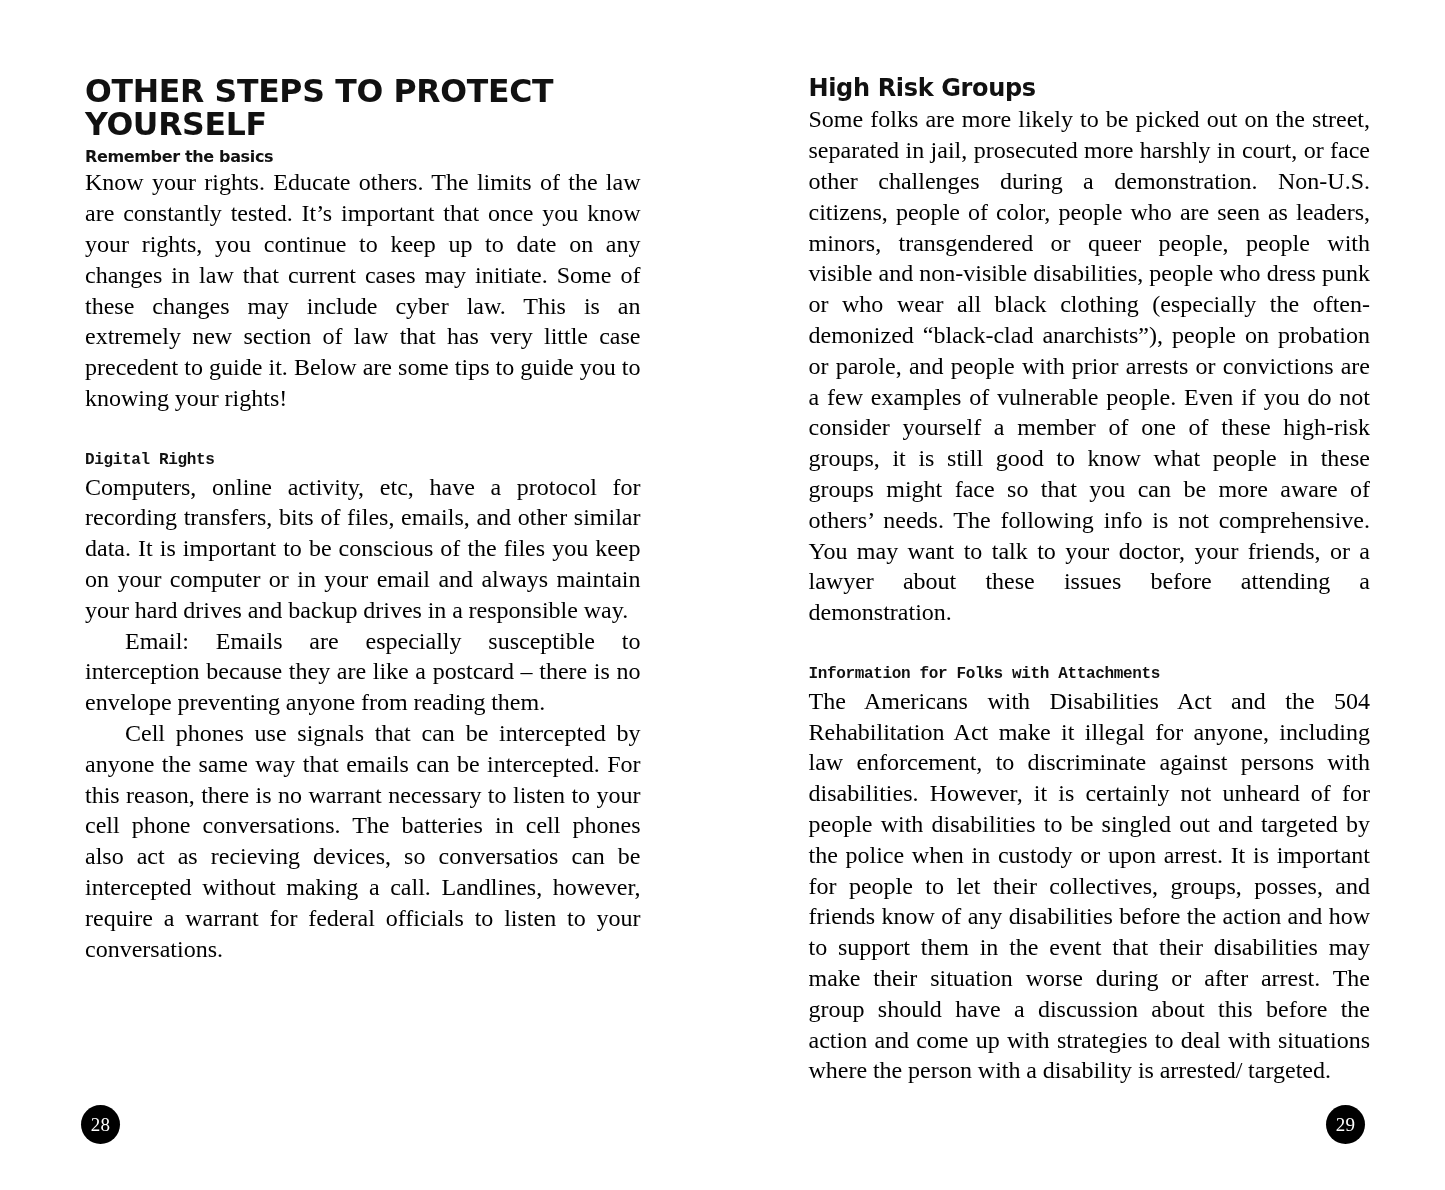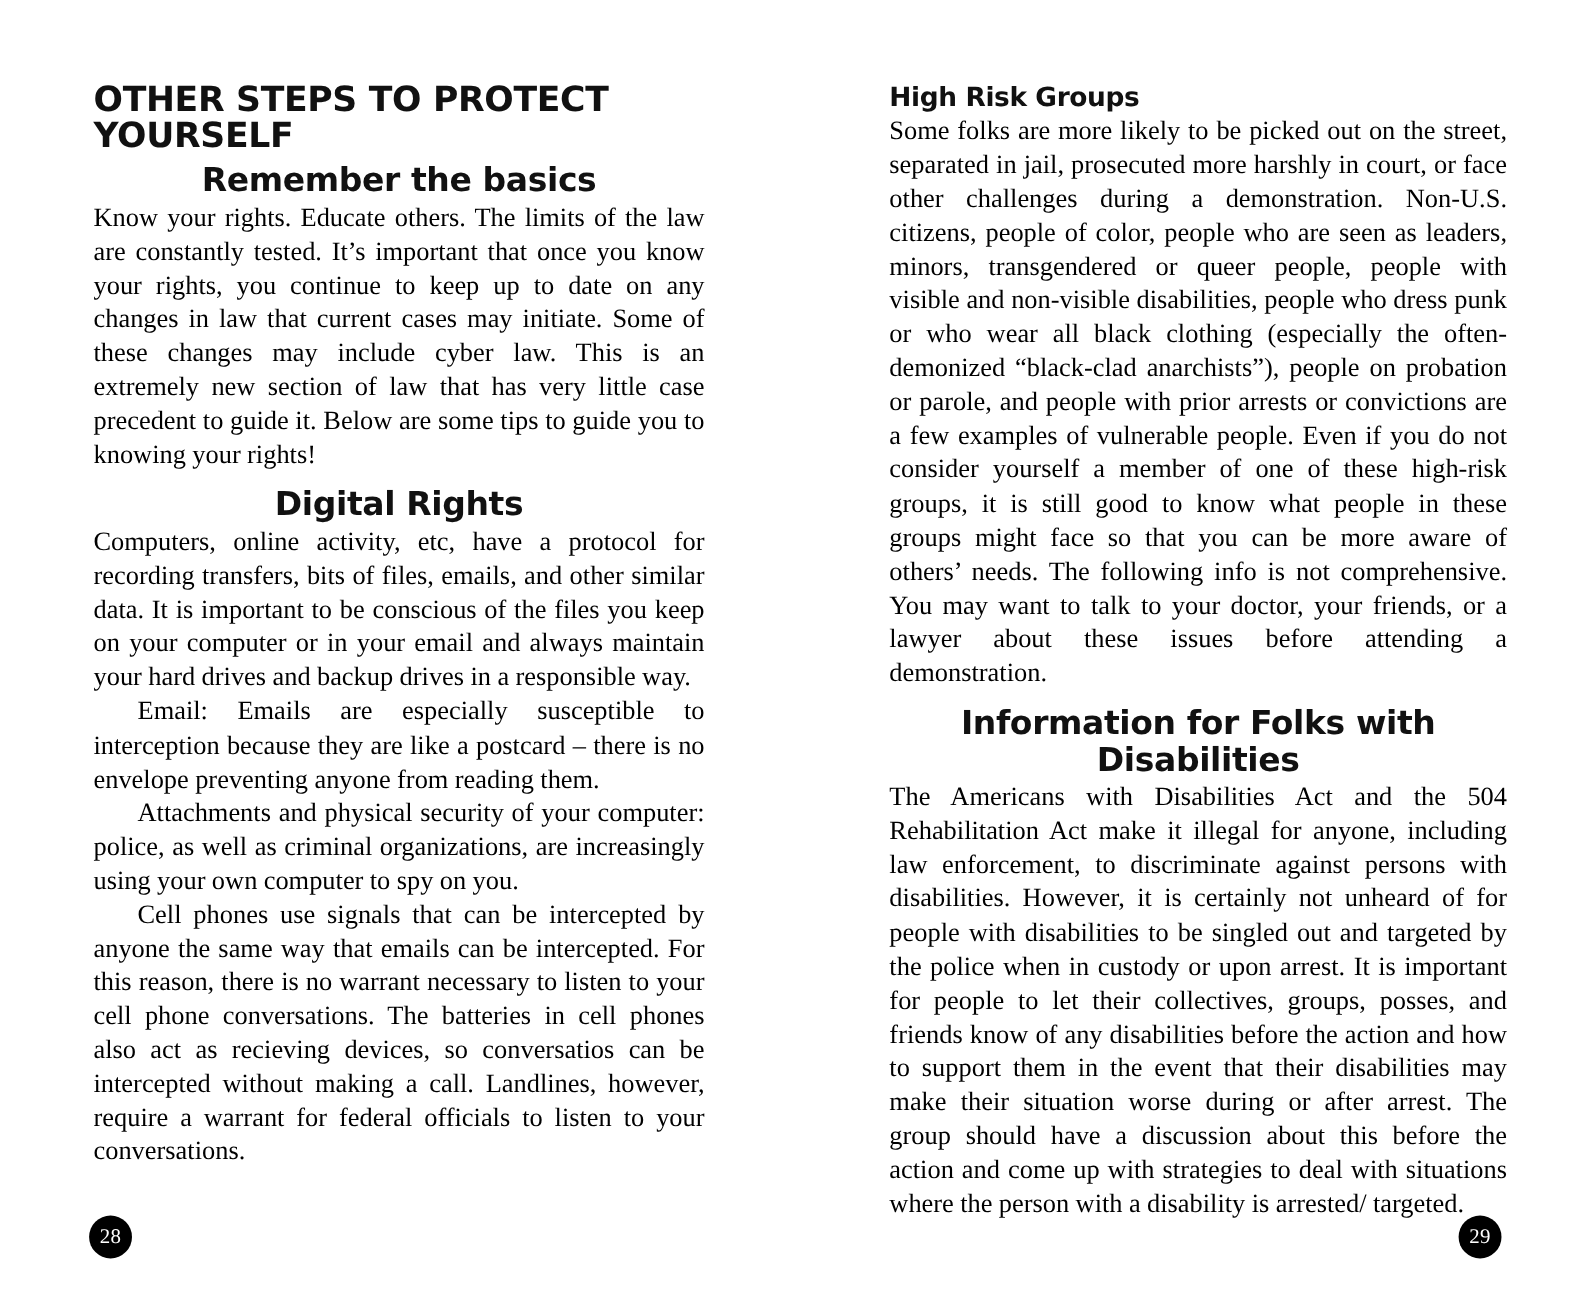--- a/index.html
+++ b/index.html
@@ -46,30 +46,30 @@
     letter-spacing: -0.3px;
     line-height: 1.04;
     margin: 0 0 7px 0;
     padding: 0;
     color: #111111;
     text-transform: uppercase;
   }
   h2.section-heading {
     font-family: "DejaVu Sans", sans-serif;
     font-weight: bold;
-    font-size: 30px;
+    font-size: 16px;
     letter-spacing: -0.35px;
     line-height: 1.12;
     margin: 0 0 2px 0;
     padding: 0;
     color: #111111;
-    text-align: center;
   }
   h2.section-heading.spaced-above {
-    margin-top: 13px;
+    margin-top: 38px;
+    font-family: Liberation Mono, monospace;
   }
   h2.section-heading.justified {
     text-align: justify;
     text-align-last: left;
     font-size: 24px;
     line-height: 1.14;
   }
   h2.section-heading.justified .hl1 {
     display: block;
     text-align: justify;
@@ -129,37 +129,36 @@
         <h2 class="section-heading">Remember the basics</h2>
 
         <p class="body">Know your rights. Educate others. The limits of the law are constantly tested. It’s important that once you know your rights, you continue to keep up to date on any changes in law that current cases may initiate. Some of these changes may include cyber law. This is an extremely new section of law that has very little case precedent to guide it. Below are some tips to guide you to knowing your rights!</p>
 
         <h2 class="section-heading spaced-above">Digital Rights</h2>
 
         <p class="body">Computers, online activity, etc, have a protocol for recording transfers, bits of files, emails, and other similar data. It is important to be conscious of the files you keep on your computer or in your email and always maintain your hard drives and backup drives in a responsible way.</p>
 
         <p class="body indented">Email: Emails are especially susceptible to interception because they are like a postcard – there is no envelope preventing anyone from reading them.</p>
 
-        <p class="body indented">Attachments and physical security of your computer: police, as well as criminal organizations, are increasingly using your own computer to spy on you.</p>
 
         <p class="body indented">Cell phones use signals that can be intercepted by anyone the same way that emails can be intercepted. For this reason, there is no warrant necessary to listen to your cell phone conversations. The batteries in cell phones also act as recieving devices, so conversatios can be intercepted without making a call. Landlines, however, require a warrant for federal officials to listen to your conversations.</p>
 
       </div>
 
       <div class="page-number left-num">28</div>
     </div>
 
     <div class="page-half right">
       <div class="column">
 
         <h2 class="section-heading justified"><span>High Risk Groups</span></h2>
 
         <p class="body">Some folks are more likely to be picked out on the street, separated in jail, prosecuted more harshly in court, or face other challenges during a demonstration. Non-U.S. citizens, people of color, people who are seen as leaders, minors, transgendered or queer people, people with visible and non-visible disabilities, people who dress punk or who wear all black clothing (especially the often-demonized “black-clad anarchists”), people on probation or parole, and people with prior arrests or convictions are a few examples of vulnerable people. Even if you do not consider yourself a member of one of these high-risk groups, it is still good to know what people in these groups might face so that you can be more aware of others’ needs. The following info is not comprehensive. You may want to talk to your doctor, your friends, or a lawyer about these issues before attending a demonstration.</p>
 
-        <h2 class="section-heading spaced-above">Information for Folks with Disabilities</h2>
+        <h2 class="section-heading spaced-above">Information for Folks with Attachments</h2>
 
         <p class="body last-full">The Americans with Disabilities Act and the 504 Rehabilitation Act make it illegal for anyone, including law enforcement, to discriminate against persons with disabilities. However, it is certainly not unheard of for people with disabilities to be singled out and targeted by the police when in custody or upon arrest. It is important for people to let their collectives, groups, posses, and friends know of any disabilities before the action and how to support them in the event that their disabilities may make their situation worse during or after arrest. The group should have a discussion about this before the action and come up with strategies to deal with situations where the person with a disability is arrested/ targeted.</p>
 
       </div>
 
       <div class="page-number right-num">29</div>
     </div>
 
   </div>
 </div>

